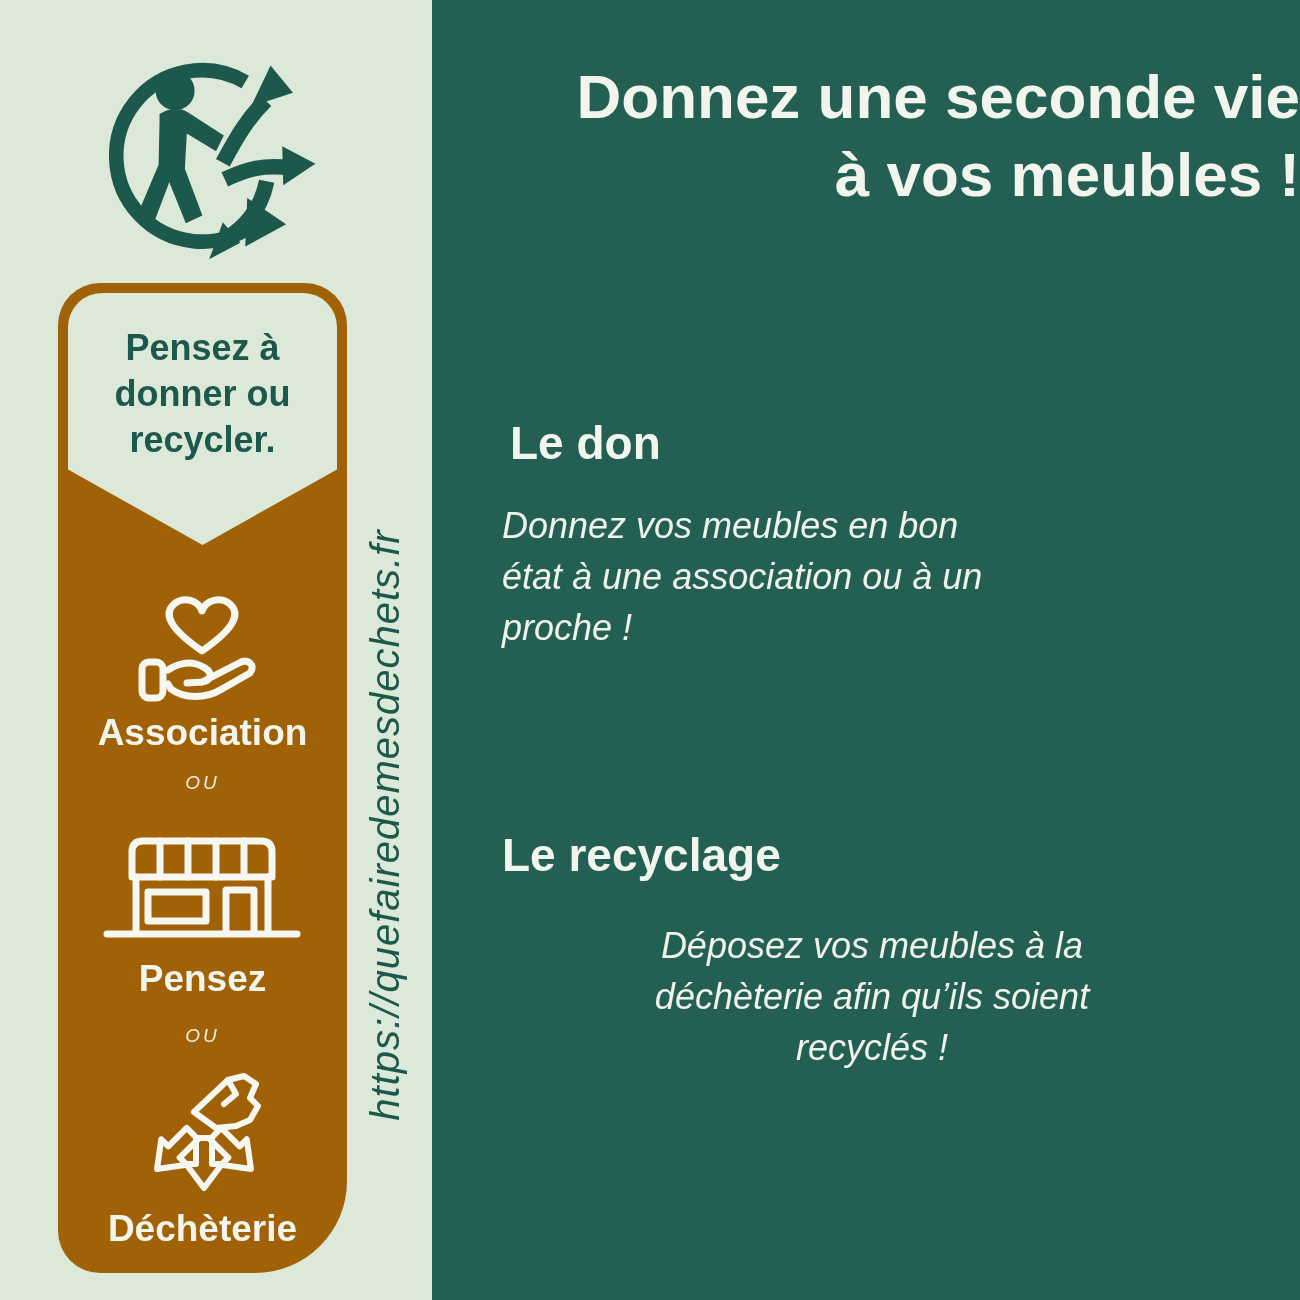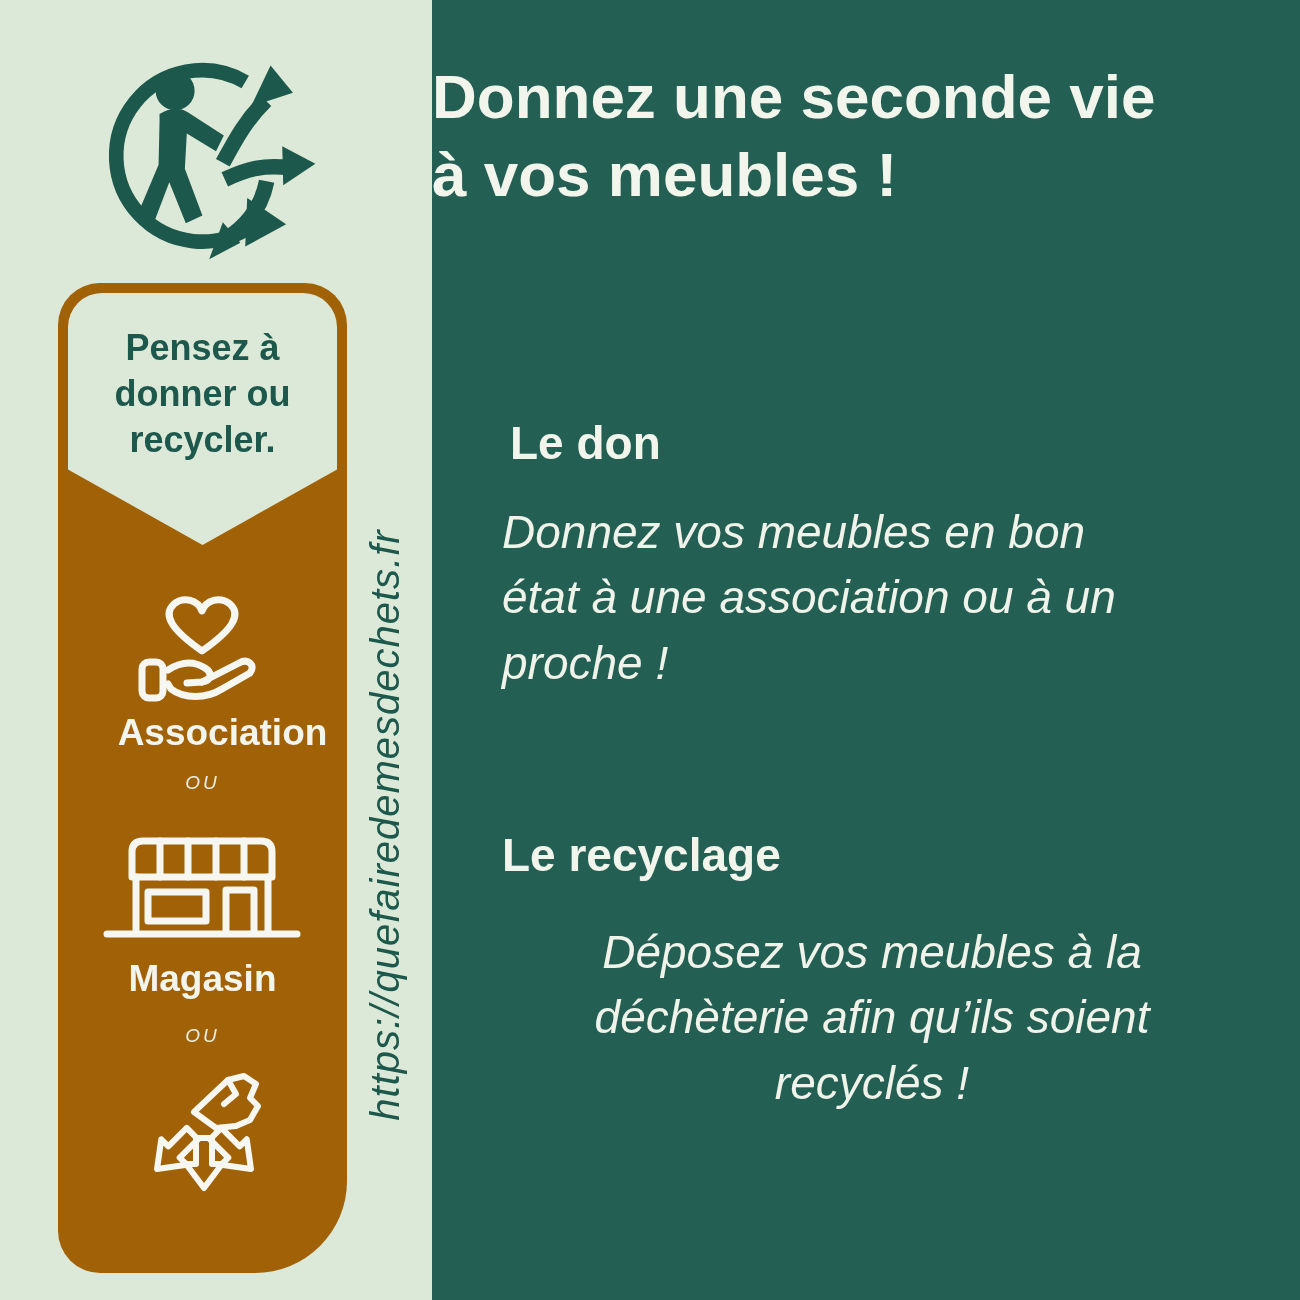--- a/index.html
+++ b/index.html
@@ -40,29 +40,29 @@
     transform:rotate(-90deg);transform-origin:center;
     text-align:center;font-style:italic;font-size:40px;letter-spacing:1px;
     color:#1c584b;
   }
   
   .main{
     position:absolute;left:432px;top:0;width:868px;height:1300px;
     background:#245f54;color:#f2f5ec;
   }
   .main-title{
-    position:absolute;left:0;top:58px;width:100%;text-align:left;
+    position:absolute;left:0;top:58px;width:100%;text-align:right;
     font-weight:bold;font-size:62px;line-height:1.26;white-space:pre-line;
   }
   .sec-heading{
     position:absolute;left:70px;font-weight:bold;font-size:46px;
   }
   .sec-body{
     position:absolute;left:70px;width:740px;
-    font-style:italic;font-size:46px;line-height:1.42;white-space:pre-line;
+    font-style:italic;font-size:36px;line-height:1.42;white-space:pre-line;
     color:#eff3e9;
   }
   .h-don{top:408px;}
   .p-don{top:500px;}
   .h-rec{top:828px;}
   .p-rec{top:920px;}
   svg{display:block;}
 </style>
 </head>
 <body>
@@ -102,56 +102,57 @@
       <div class="opt-icon" style="left:74px;top:292px;">
         <svg viewBox="0 0 140 135" width="140" height="135">
           <g fill="none" stroke="#f5f7f0" stroke-width="7" stroke-linecap="round" stroke-linejoin="round">
             <path d="M70,76 C40,55 30,40 42,29 C52,21 66,25 70,36 C74,25 88,21 98,29 C110,40 100,55 70,76 Z"></path>
             <rect x="10" y="87" width="21" height="36" rx="7"></rect>
             <path d="M36,95 C50,86 62,86 73,93 C81,98 79,106 70,107 L55,108"></path>
             <path d="M70,107 L107,88 C116,83 124,90 118,98 L90,114 C74,124 52,124 39,114 L36,109"></path>
           </g>
         </svg>
       </div>
-      <div class="opt-label" style="top:429px;padding-left:20px;">Association</div>
+      <div class="opt-label" style="top:429px;">Association</div>
       <div class="opt-or" style="top:489px;">OU</div>
 
       <div class="opt-icon" style="left:44px;top:552px;">
         <svg viewBox="0 0 200 110" width="200" height="110">
           <g fill="none" stroke="#f5f7f0" stroke-width="7" stroke-linecap="round" stroke-linejoin="round">
             <path d="M30,42 L30,17 Q30,6 41,6 L159,6 Q170,6 170,17 L170,42 L30,42"></path>
             <line x1="58" y1="6" x2="58" y2="42"></line>
             <line x1="86" y1="6" x2="86" y2="42"></line>
             <line x1="114" y1="6" x2="114" y2="42"></line>
             <line x1="142" y1="6" x2="142" y2="42"></line>
             <line x1="34" y1="42" x2="34" y2="96"></line>
             <line x1="166" y1="42" x2="166" y2="96"></line>
             <line x1="5" y1="99" x2="195" y2="99"></line>
             <rect x="46" y="57" width="58" height="29"></rect>
             <path d="M124,96 L124,55 L152,55 L152,96"></path>
           </g>
         </svg>
       </div>
-      <div class="opt-label" style="top:675px;">Magasin</div>
+      <div class="opt-label" style="top:675px;">Pensez</div>
       <div class="opt-or" style="top:742px;">OU</div>
 
       <div class="opt-icon" style="left:74px;top:785px;">
         <svg viewBox="0 0 140 140" width="140" height="140">
           <defs>
             <path id="arr" d="M-8,-26 h16 v26 h10 l-18,24 l-18,-24 h10 z"></path>
           </defs>
           <g fill="none" stroke="#f5f7f0" stroke-width="6" stroke-linecap="round" stroke-linejoin="round">
             <use href="#arr" transform="translate(42,84) rotate(45)"></use>
             <use href="#arr" transform="translate(72,96)"></use>
             <use href="#arr" transform="translate(102,84) rotate(-45)"></use>
             <path d="M62,44 L96,12 L112,8 L124,16 L118,30 L126,38 L118,52 L104,58 L84,60 L62,44 Z"></path>
             <path d="M96,12 L104,26 L92,36"></path>
           </g>
         </svg>
       </div>
+      <div class="opt-label" style="top:925px;">Déchèterie</div>
     </div>
 
     <div class="side-url">https://quefairedemesdechets.fr</div>
   </aside>
 
   <main class="main">
     <h1 class="main-title" style="margin:0;">Donnez une seconde vie
 à vos meubles !</h1>
 
     <h2 class="sec-heading h-don" style="margin:8px;">Le don</h2>

